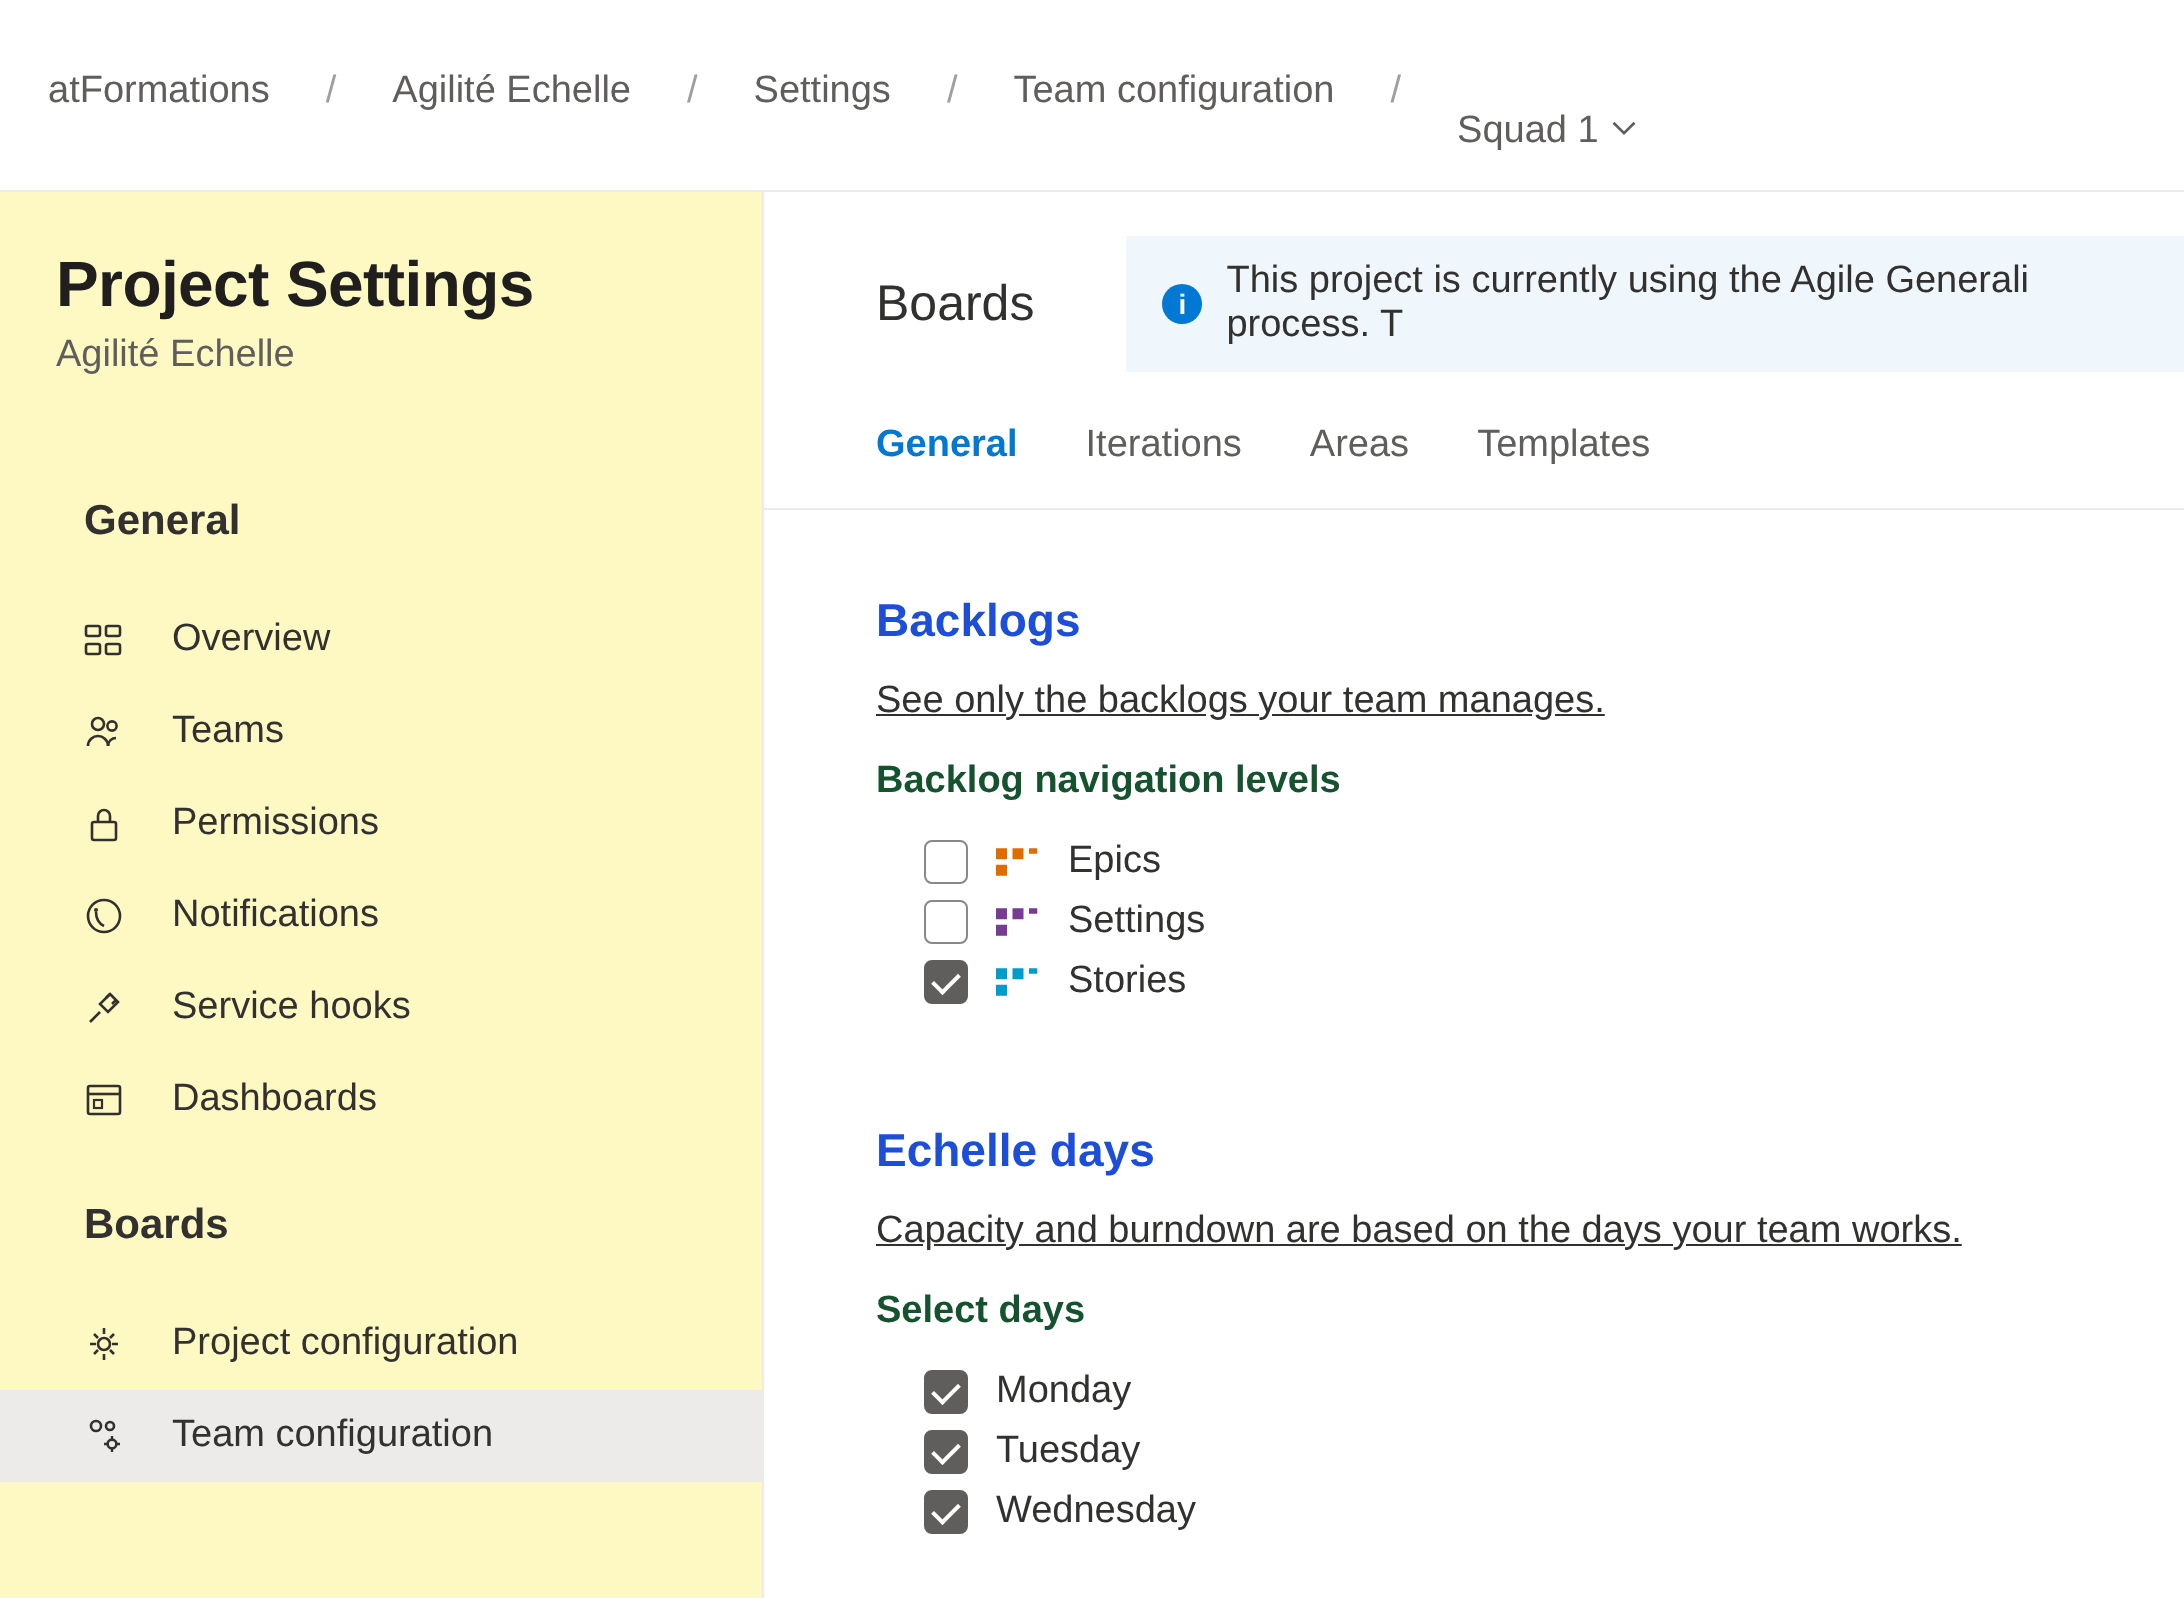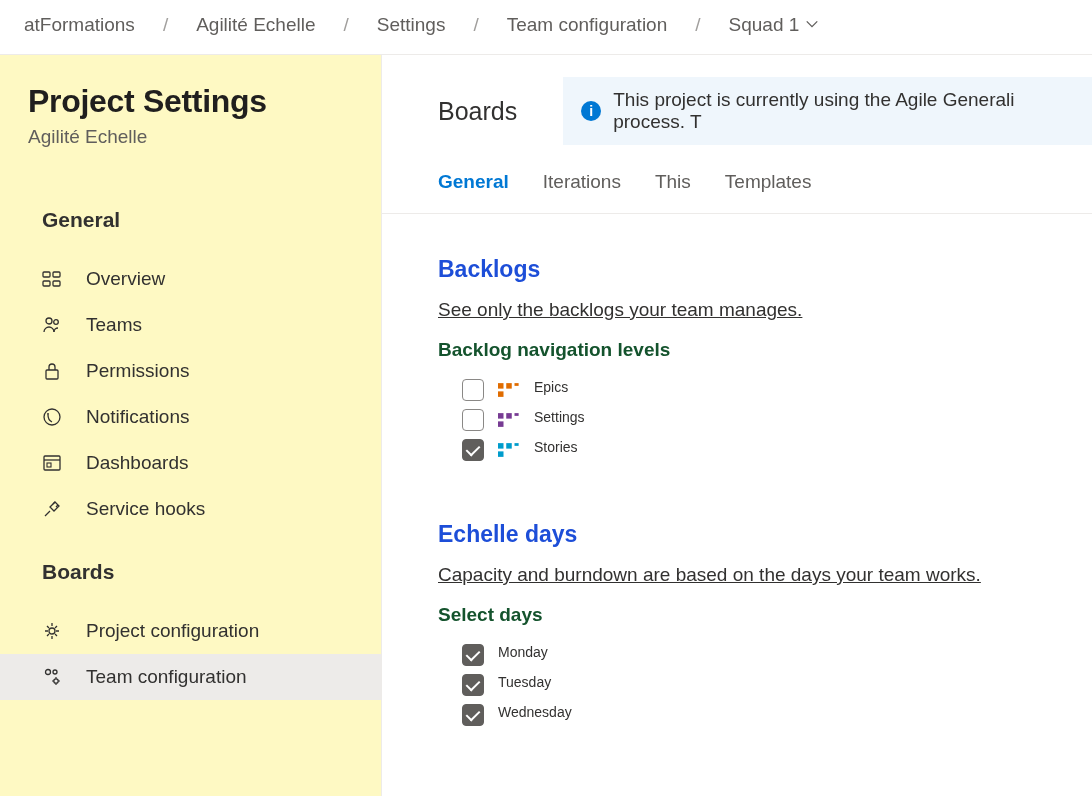--- a/index.html
+++ b/index.html
@@ -28,20 +28,21 @@
       color: #a19f9d;
     }
     .breadcrumb-item {
       cursor: pointer;
       padding: 2px 0;
     }
     .breadcrumb-last {
       display: flex;
       align-items: flex-start;
       gap: 6px;
+      margin-top: 41px;
     }
     .main-layout {
       display: flex;
       height: calc(100% - 58px);
     }
     .sidebar {
       width: 382px;
       border-right: 1px solid #edebe9;
       padding-top: 28px;
       background: #fef9c3;
@@ -171,21 +172,21 @@
       color: #14532d;
       margin-bottom: 14px;
     }
     .check-list {
       padding-left: 24px;
     }
     .check-row {
       display: flex;
       align-items: flex-start;
       gap: 14px;
-      font-size: 14px;
+      font-size: 19px;
       color: #323130;
       padding: 4px 0;
     }
     .checkbox {
       width: 22px;
       height: 22px;
       border: 1.5px solid #8a8886;
       border-radius: 4px;
       background: #fff;
       display: inline-flex;
@@ -289,37 +290,37 @@
               <path d="M6 8c0 4 2 6 4 7" fill="none" stroke="#323130" stroke-width="1.3"></path>
               <circle cx="6" cy="7" r="1" fill="#323130"></circle>
             </svg>
         </span>
         <span>Notifications</span>
       </div>
 
       <div class="sidebar-item">
         <span class="icon">
           <svg viewBox="0 0 20 20" width="20" height="20">
+              <path d="M13 3l4 4-5 5-4-4z" fill="none" stroke="#323130" stroke-width="1.3"></path>
+              <path d="M8 12l-5 5" stroke="#323130" stroke-width="1.3"></path>
+              <path d="M11 5l2-2M14 8l2-2" stroke="#323130" stroke-width="1.3"></path>
+            </svg>
+        </span>
+        <span>Service hooks</span>
+      </div>
+
+      <div class="sidebar-item">
+        <span class="icon">
+          <svg viewBox="0 0 20 20" width="20" height="20">
               <rect x="2" y="3" width="16" height="14" rx="1" fill="none" stroke="#323130" stroke-width="1.3"></rect>
               <line x1="2" y1="7" x2="18" y2="7" stroke="#323130" stroke-width="1.3"></line>
               <rect x="5" y="10" width="4" height="4" fill="none" stroke="#323130" stroke-width="1.1"></rect>
             </svg>
         </span>
         <span>Dashboards</span>
-      </div>
-
-      <div class="sidebar-item">
-        <span class="icon">
-          <svg viewBox="0 0 20 20" width="20" height="20">
-              <path d="M13 3l4 4-5 5-4-4z" fill="none" stroke="#323130" stroke-width="1.3"></path>
-              <path d="M8 12l-5 5" stroke="#323130" stroke-width="1.3"></path>
-              <path d="M11 5l2-2M14 8l2-2" stroke="#323130" stroke-width="1.3"></path>
-            </svg>
-        </span>
-        <span>Service hooks</span>
       </div>
     </div>
 
     <div class="sidebar-section">
       <div class="sidebar-section-heading">Boards</div>
 
       <div class="sidebar-item">
         <span class="icon">
           <svg viewBox="0 0 20 20" width="20" height="20">
               <circle cx="10" cy="10" r="3" fill="none" stroke="#323130" stroke-width="1.3"></circle>
@@ -348,21 +349,21 @@
       <div class="content-title">Boards</div>
       <div class="info-banner">
         <span class="info-icon">i</span>
         <span>This project is currently using the Agile Generali process. T</span>
       </div>
     </div>
 
     <div class="tabs">
       <div class="tab active">General</div>
       <div class="tab">Iterations</div>
-      <div class="tab">This</div>
+      <div class="tab">Areas</div>
       <div class="tab">Templates</div>
     </div>
 
     <div class="panel">
 
       <section class="panel-section">
         <h2 class="panel-heading">Backlogs</h2>
         <p class="panel-subtext">See only the backlogs your team manages.</p>
         <div class="panel-subheading">Backlog navigation levels</div>
         <div class="check-list">

